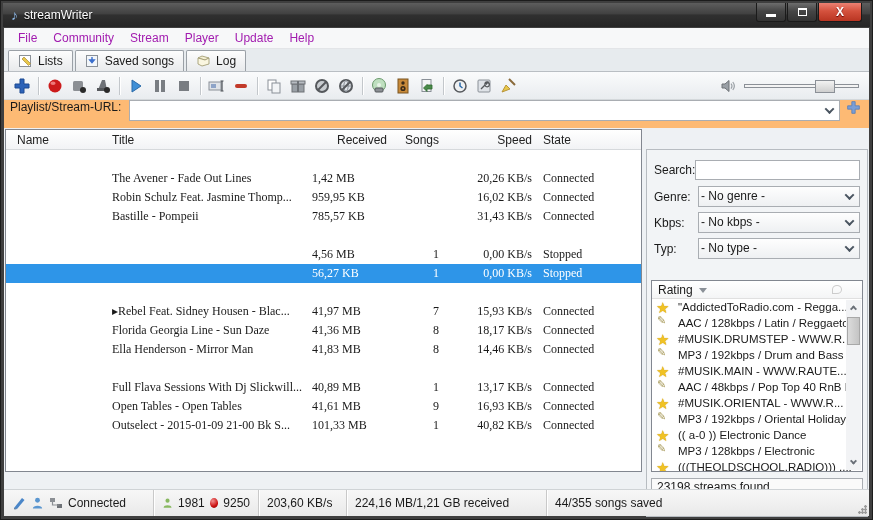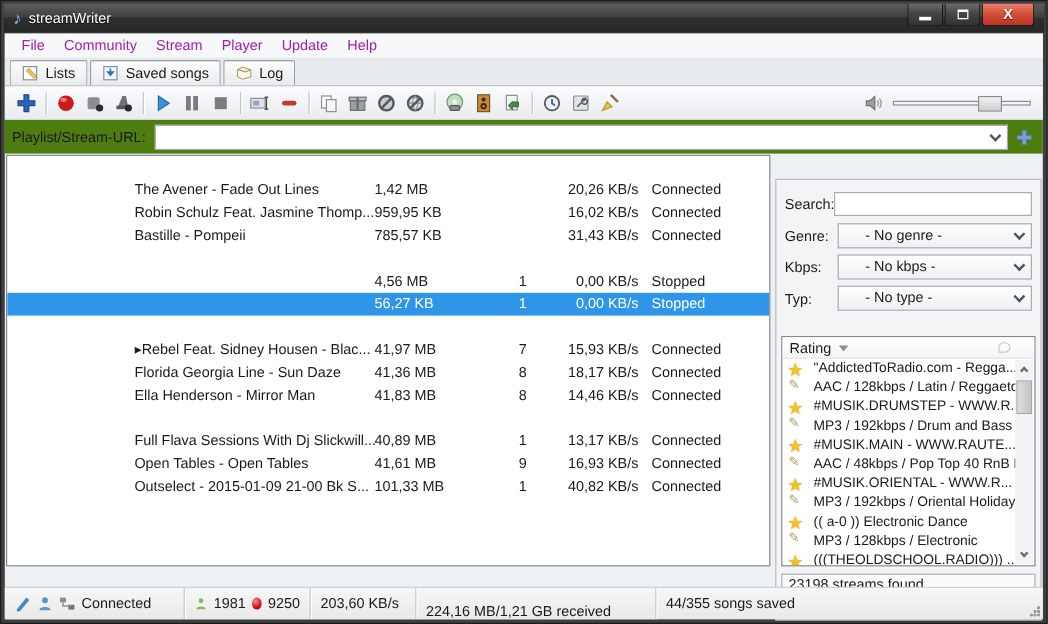--- a/index.html
+++ b/index.html
@@ -30,76 +30,76 @@
   .tab.sel { background:#fff; height:23px; margin-bottom:-1px; border-color:#8a9097; }
   .tabico { width:15px; height:14px; display:inline-block; }
 
   .toolbar { position:absolute; left:0; top:44px; right:0; height:28px; background:linear-gradient(#fafbfc,#e9ecef); border-bottom:1px solid #d4d8db; display:flex; align-items:center; padding-left:6px; }
   .tbtn { width:24px; height:24px; display:flex; align-items:center; justify-content:center; border-radius:2px; }
   .tsep { width:1px; height:18px; background:#c3c7cb; margin:0 4px; box-shadow:1px 0 0 #fff; }
   .volume { position:absolute; right:10px; top:0; height:28px; display:flex; align-items:center; gap:8px; }
   .vol-track { position:relative; width:115px; height:4px; border:1px solid #8b9097; background:#f4f4f4; }
   .vol-thumb { position:absolute; left:62%; top:-5px; width:20px; height:13px; background:linear-gradient(#f2f2f2,#cfcfcf); border:1px solid #8b9097; }
 
-  .urlrow { position:absolute; left:0; top:72px; right:0; height:28px; background:#4d7c0f; display:flex; align-items:center; }
+  .urlrow { position:absolute; left:0; top:72px; right:0; height:28px; background:#fdba74; display:flex; align-items:flex-start; }
   .urlrow label { margin:0 8px 0 6px; }
   .urlcombo { position:relative; flex:1; height:21px; background:#fff; border:1px solid #a9adb2; margin-right:6px; }
   .urlcombo .chevbox { position:absolute; right:2px; top:2px; bottom:2px; width:16px; display:flex; align-items:center; justify-content:center; }
   .chev { width:7px; height:7px; border-right:2px solid #4a5560; border-bottom:2px solid #4a5560; transform:rotate(45deg) translate(-1px,-1px); }
   .chev.up { transform:rotate(-135deg) translate(-1px,-1px); }
   .urlplus { margin-right:8px; }
 
   
   .table { position:absolute; left:1px; top:101px; width:637px; height:343px; background:#fff; border:1px solid #828790; overflow:hidden; }
   .thead { position:relative; height:20px; background:linear-gradient(#fff,#f2f3f5); border-bottom:1px solid #d6d9dc; }
   .thead span { position:absolute; top:0; line-height:20px; color:#222; }
   .h-name{left:11px;} .h-title{left:106px;}
   .h-received{left:306px; width:75px; text-align:right;}
   .h-songs{left:391px; width:42px; text-align:right;}
   .h-speed{left:440px; width:86px; text-align:right;}
   .h-state{left:537px;}
-  .trow { position:relative; height:19px; line-height:19px; white-space:nowrap; }
+  .trow { position:relative; height:19px; line-height:19px; white-space:nowrap;font-family:Liberation Serif, serif; }
   .trow.sel { background:#2e95e8; color:#fff; }
   .trow span.cell { position:absolute; top:0; overflow:hidden; text-overflow:ellipsis; }
   .c-name{left:0; width:104px;} .c-title{left:106px; width:202px;}
   .c-received{left:306px; width:75px; text-align:left;}
   .c-songs{left:391px; width:42px; text-align:right;}
   .c-speed{left:440px; width:86px; text-align:right;}
   .c-state{left:537px; width:96px;}
 
   
   .rpanel { position:absolute; left:642px; top:101px; width:222px; height:362px; }
   .rtabs { position:relative; height:20px; }
   .rtab { position:relative; display:inline-flex; align-items:center; height:20px; padding:0 10px; border:1px solid #9aa0a6; border-bottom:none; border-radius:2px 2px 0 0; background:linear-gradient(#fdfdfd,#e6e8ea); margin-right:1px; }
   .rtab.sel { background:#f2f4f6; z-index:2; height:21px; }
   .rpage { position:absolute; left:0; top:20px; right:0; bottom:-26px; background:#f2f4f6; border:1px solid #b7bcc1; }
   .frow { position:absolute; left:7px; right:7px; height:21px; display:flex; align-items:center; }
   .frow label { width:44px; }
   .finput { flex:1; height:20px; border:1px solid #a9adb2; background:#fff; font:12px "Liberation Sans",sans-serif; padding:0 4px; }
-  .combo { position:relative; flex:1; height:21px; border:1px solid #a9adb2; background:linear-gradient(#fefefe,#eef0f2); padding:2px 20px 0 22px; }
+  .combo { position:relative; flex:1; height:21px; border:1px solid #a9adb2; background:linear-gradient(#fefefe,#eef0f2); padding:2px 20px 0 2px; }
   .combo .chevbox { position:absolute; right:2px; top:2px; width:15px; bottom:2px; display:flex; align-items:center; justify-content:center; }
 
   .blist { position:absolute; left:4px; right:4px; top:130px; bottom:44px; background:#fff; border:1px solid #828790; overflow:hidden; }
   .bl-head { position:relative; height:18px; border-bottom:1px solid #e0e0e0; background:linear-gradient(#fff,#f4f5f6); padding:2px 0 0 6px; }
   .sortarrow { display:inline-block; width:0; height:0; border-left:4px solid transparent; border-right:4px solid transparent; border-top:5px solid #8a9097; margin-left:6px; vertical-align:middle; }
   .balloon { position:absolute; right:20px; top:4px; width:10px; height:9px; border:1px solid #ccc; border-radius:50% 50% 50% 0; }
   .bitem { position:relative; height:32px; padding-left:26px; }
   .bitem .star { position:absolute; left:4px; top:0px; color:#f0c225; font-size:15px; text-shadow:0 0 1px #b8860b; }
   .bitem .pencil { position:absolute; left:5px; top:15px; color:#a89a5a; font-size:11px; }
   .bitem .l1, .bitem .l2 { height:16px; line-height:16px; white-space:nowrap; overflow:hidden; font-size:11.5px; }
   .vsb { position:absolute; right:1px; top:19px; bottom:1px; width:15px; background:#f2f3f5; }
   .vsb .arr { position:absolute; left:0; width:15px; height:15px; display:flex; align-items:center; justify-content:center; }
   .vsb .arr .chev { width:5px; height:5px; border-width:2px; border-color:#6a7078; }
   .vsb .thumb { position:absolute; left:1px; top:17px; width:13px; height:28px; background:linear-gradient(90deg,#dcdcdc,#c4c4c4); border:1px solid #a8a8a8; }
   .bfoot { position:absolute; left:4px; right:4px; bottom:20px; height:18px; border:1px solid #a9adb2; background:#fafafa; line-height:16px; padding-left:5px; }
 
   
   .statusbar { position:absolute; left:0; right:0; bottom:0; height:27px; background:linear-gradient(#f7f7f7,#e9e9e9); border-top:1px solid #cfd3d6; display:flex; align-items:center; }
   .ssec { position:relative; height:100%; display:flex; align-items:center; gap:5px; padding:0 8px; border-right:1px solid #c9c9c9; box-shadow:1px 0 0 #fff; }
-  .s1{width:150px;} .s2{width:105px;} .s3{width:88px; justify-content:flex-start;} .s4{width:200px;align-items:flex-end;} .s5{flex:1;}
+  .s1{width:150px;} .s2{width:105px;} .s3{width:88px; justify-content:flex-start;} .s4{width:200px;} .s5{flex:1;}
   .sdot { width:10px; height:10px; border-radius:50%; background:radial-gradient(circle at 35% 30%, #f29090, #cc1111 60%, #7a0000); }
   .grip { position:absolute; right:2px; bottom:2px; width:10px; height:10px;
     background:
      radial-gradient(circle,#9a9a9a 1.2px,transparent 1.5px) 7px 7px/3px 3px no-repeat,
      radial-gradient(circle,#9a9a9a 1.2px,transparent 1.5px) 4px 7px/3px 3px no-repeat,
      radial-gradient(circle,#9a9a9a 1.2px,transparent 1.5px) 7px 4px/3px 3px no-repeat,
      radial-gradient(circle,#9a9a9a 1.2px,transparent 1.5px) 1px 7px/3px 3px no-repeat,
      radial-gradient(circle,#9a9a9a 1.2px,transparent 1.5px) 4px 4px/3px 3px no-repeat,
      radial-gradient(circle,#9a9a9a 1.2px,transparent 1.5px) 7px 1px/3px 3px no-repeat; }
 
@@ -311,20 +311,28 @@
           </div>
       </div>
       <div class="urlplus">
           <svg width="15" height="15" viewBox="0 0 18 18">
             <path d="M7 2h4v5h5v4h-5v5H7v-5H2V7h5z" fill="#7a9ed6" stroke="#5a7eb6"></path>
           </svg>
         </div>
     </div>
 
     <div class="table">
+      <div class="thead">
+        <span class="h-name">Name</span>
+        <span class="h-title">Title</span>
+        <span class="h-received">Received</span>
+        <span class="h-songs">Songs</span>
+        <span class="h-speed">Speed</span>
+        <span class="h-state">State</span>
+      </div>
       <div>
           <div class="trow">
             <span class="cell c-name"></span>
             <span class="cell c-title"></span>
             <span class="cell c-received"></span>
             <span class="cell c-songs"></span>
             <span class="cell c-speed"></span>
             <span class="cell c-state"></span>
           </div>
           <div class="trow">

